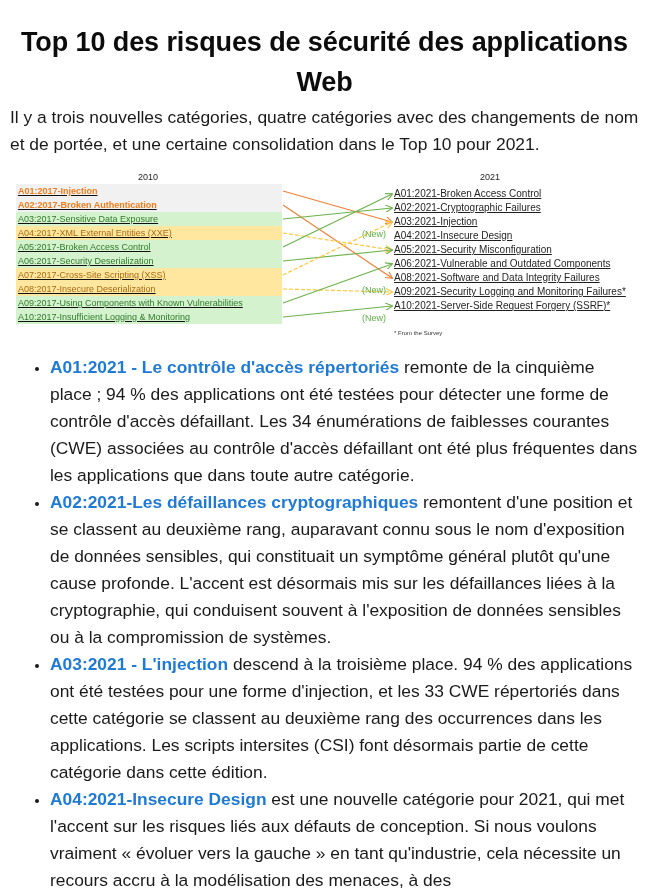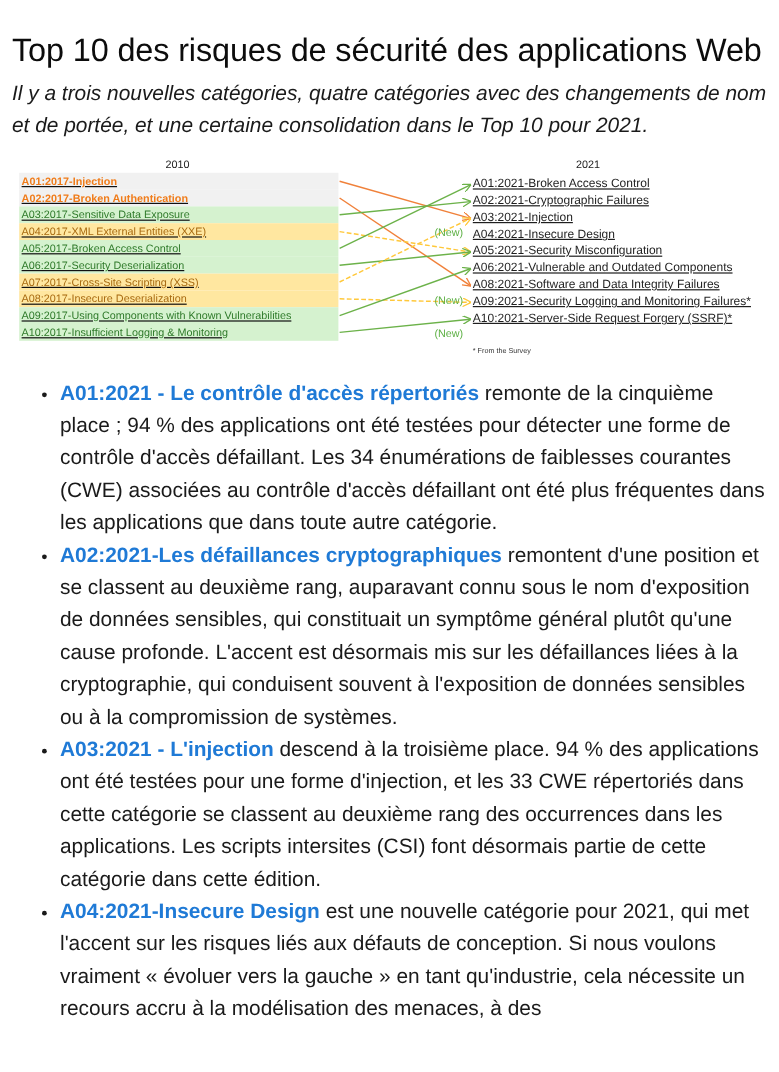--- a/index.html
+++ b/index.html
@@ -3,24 +3,25 @@
 <meta charset="utf-8">
 <style>
   html, body { margin: 0; padding: 0; background: #ffffff; }
   body {
     width: 649px; height: 893px; overflow: hidden;
     font-family: "Liberation Sans", sans-serif; color: #111111;
   }
   .page { padding: 0 10px; }
   h1 {
     margin: 0; padding-top: 22px;
-    font-size: 27px; font-weight: normal; line-height: 40px; letter-spacing: -0.1px;
+    font-size: 27px; font-weight: bold; line-height: 40px; letter-spacing: -0.1px;
     color: #0c0c0c;
+    text-align: center;
   }
-  .intro { margin: 2px 0 0 0; font-size: 17.4px; line-height: 27px; color: #1a1a1a; font-style: italic; }
+  .intro { margin: 2px 0 0 0; font-size: 17.4px; line-height: 27px; color: #1a1a1a; }
 
   .diagram { position: relative; width: 629px; height: 170px; margin-top: 12px; }
   .diagram .col-title {
     position: absolute; top: 2px; font-size: 9px; color: #222;
   }
   .diagram .left-list { position: absolute; left: 6px; top: 14px; width: 266px; text-decoration: underline; }
   .diagram .lrow {
     height: 14px; line-height: 14px; font-size: 9px; padding-left: 2px; white-space: nowrap;
   }
   .lrow.gray { background: #f1f1f1; color: #f07c1a; font-weight: bold; }

